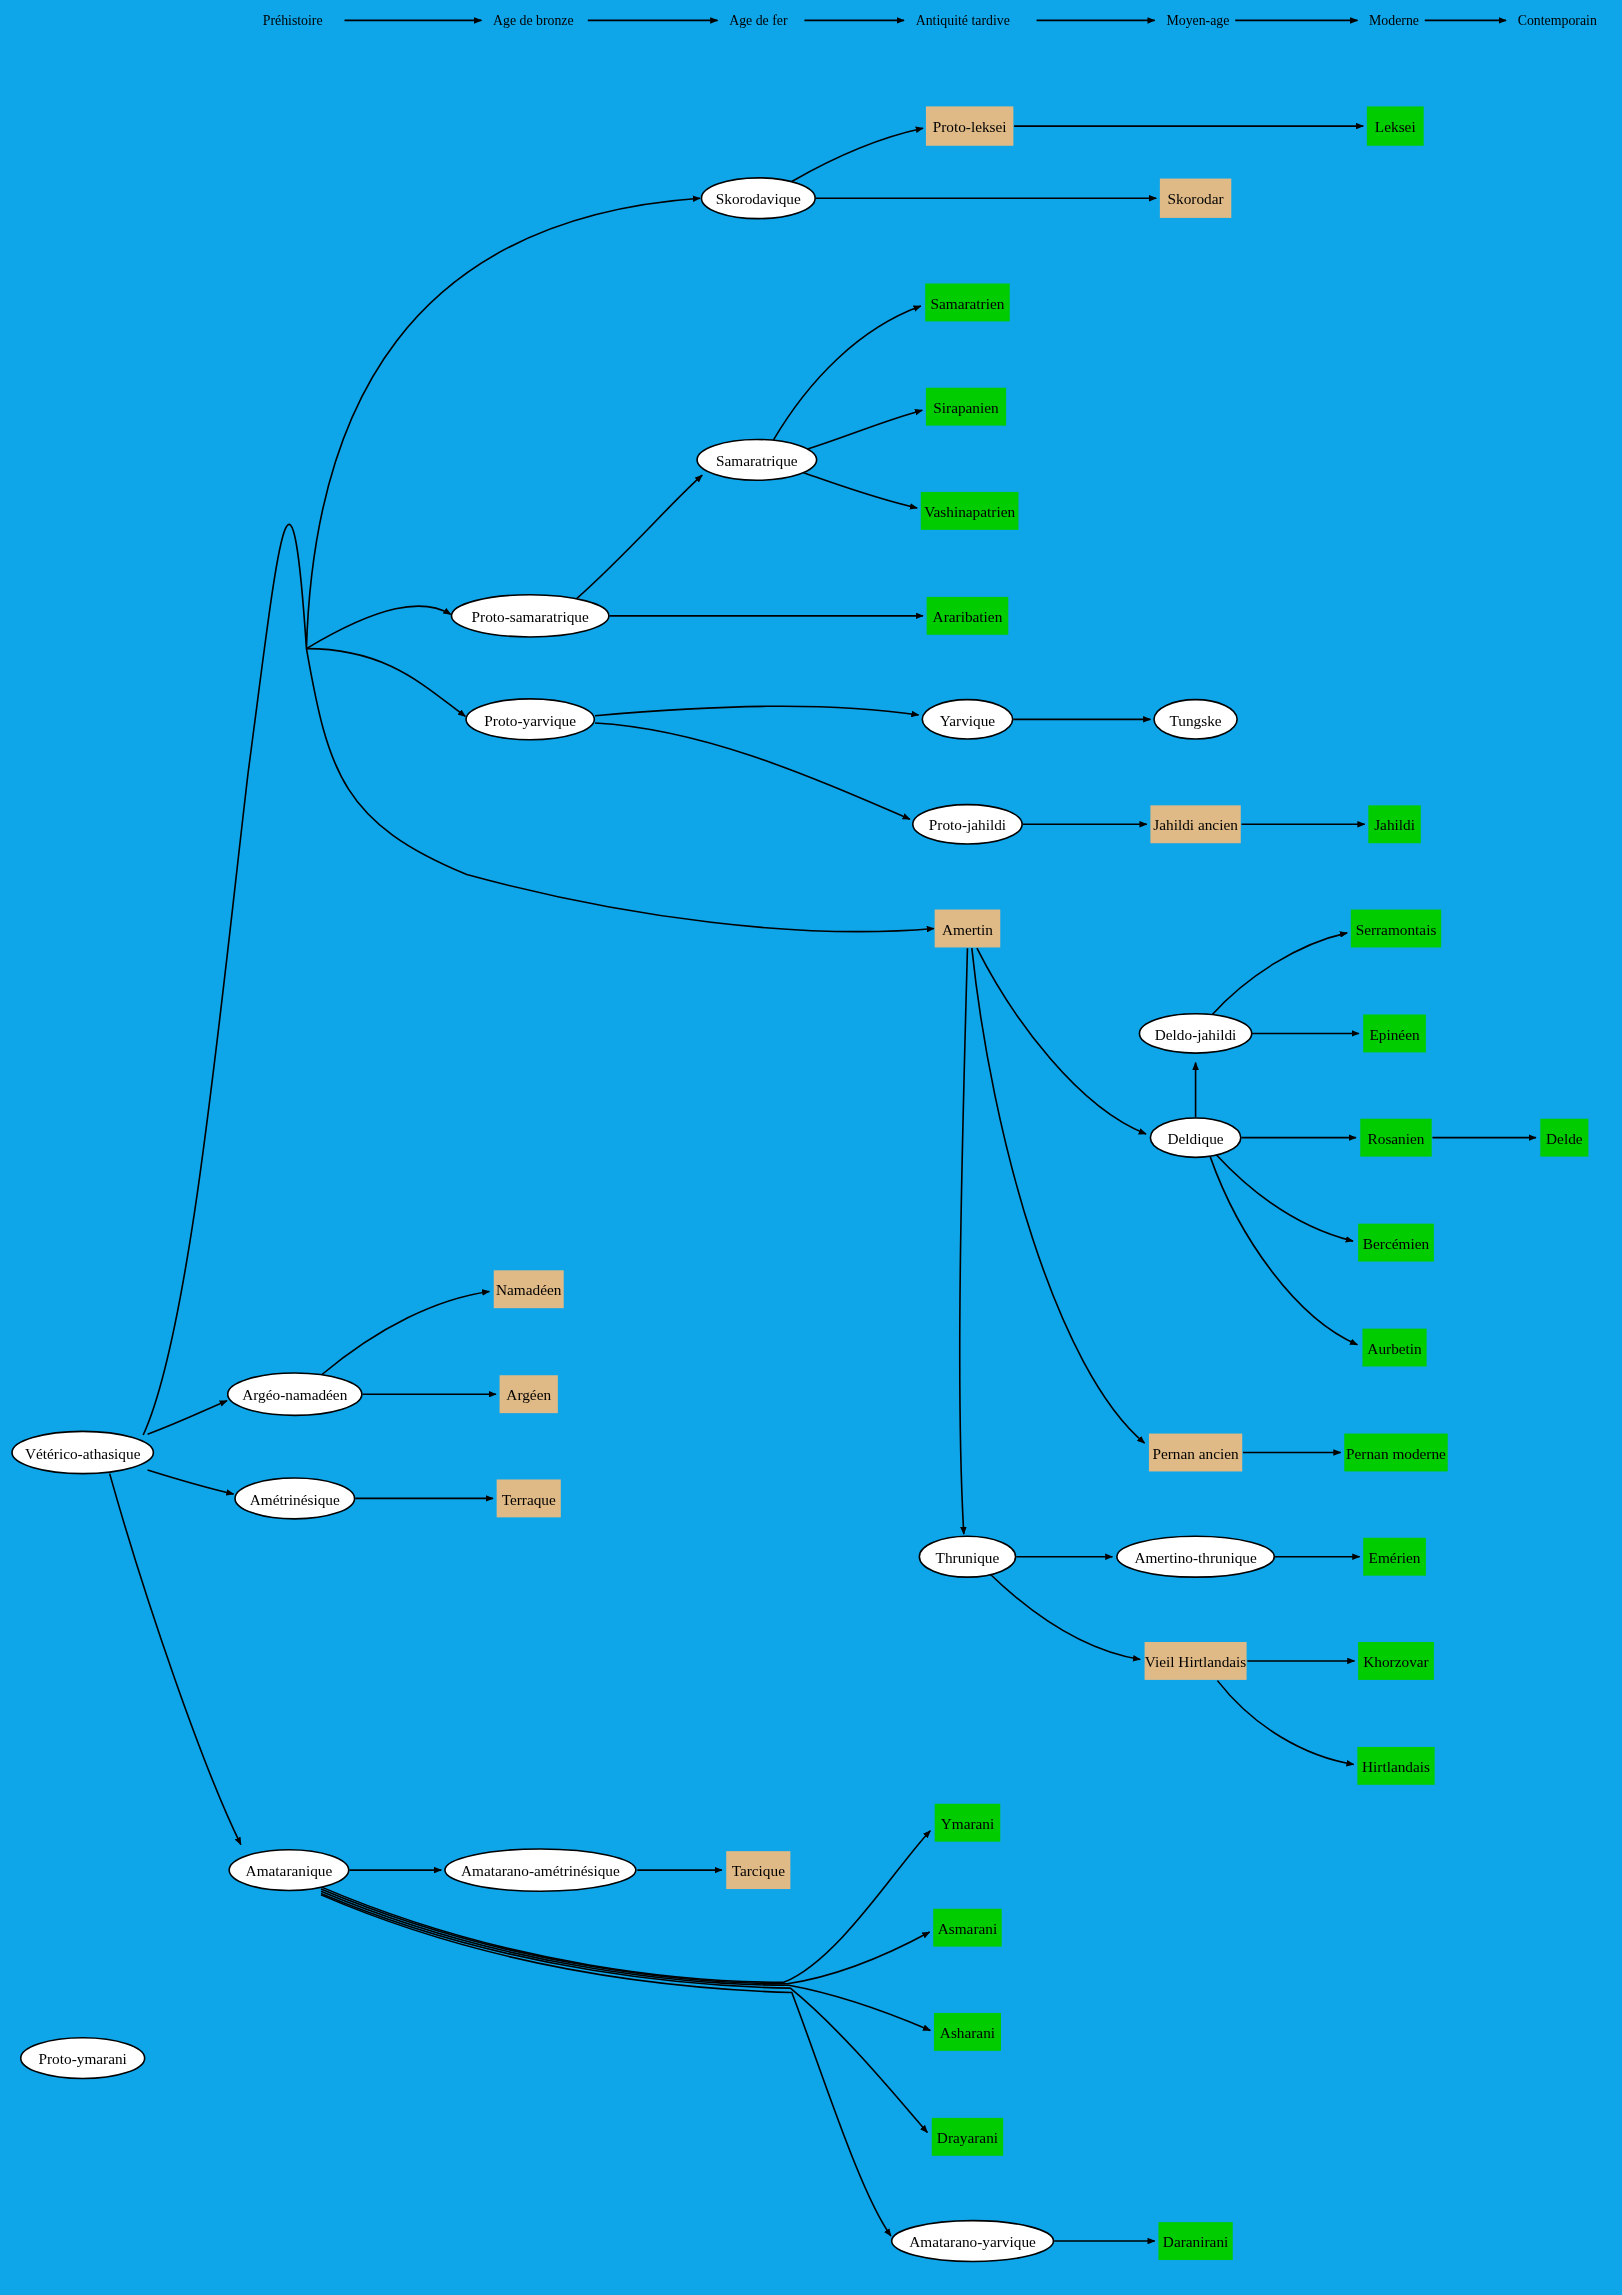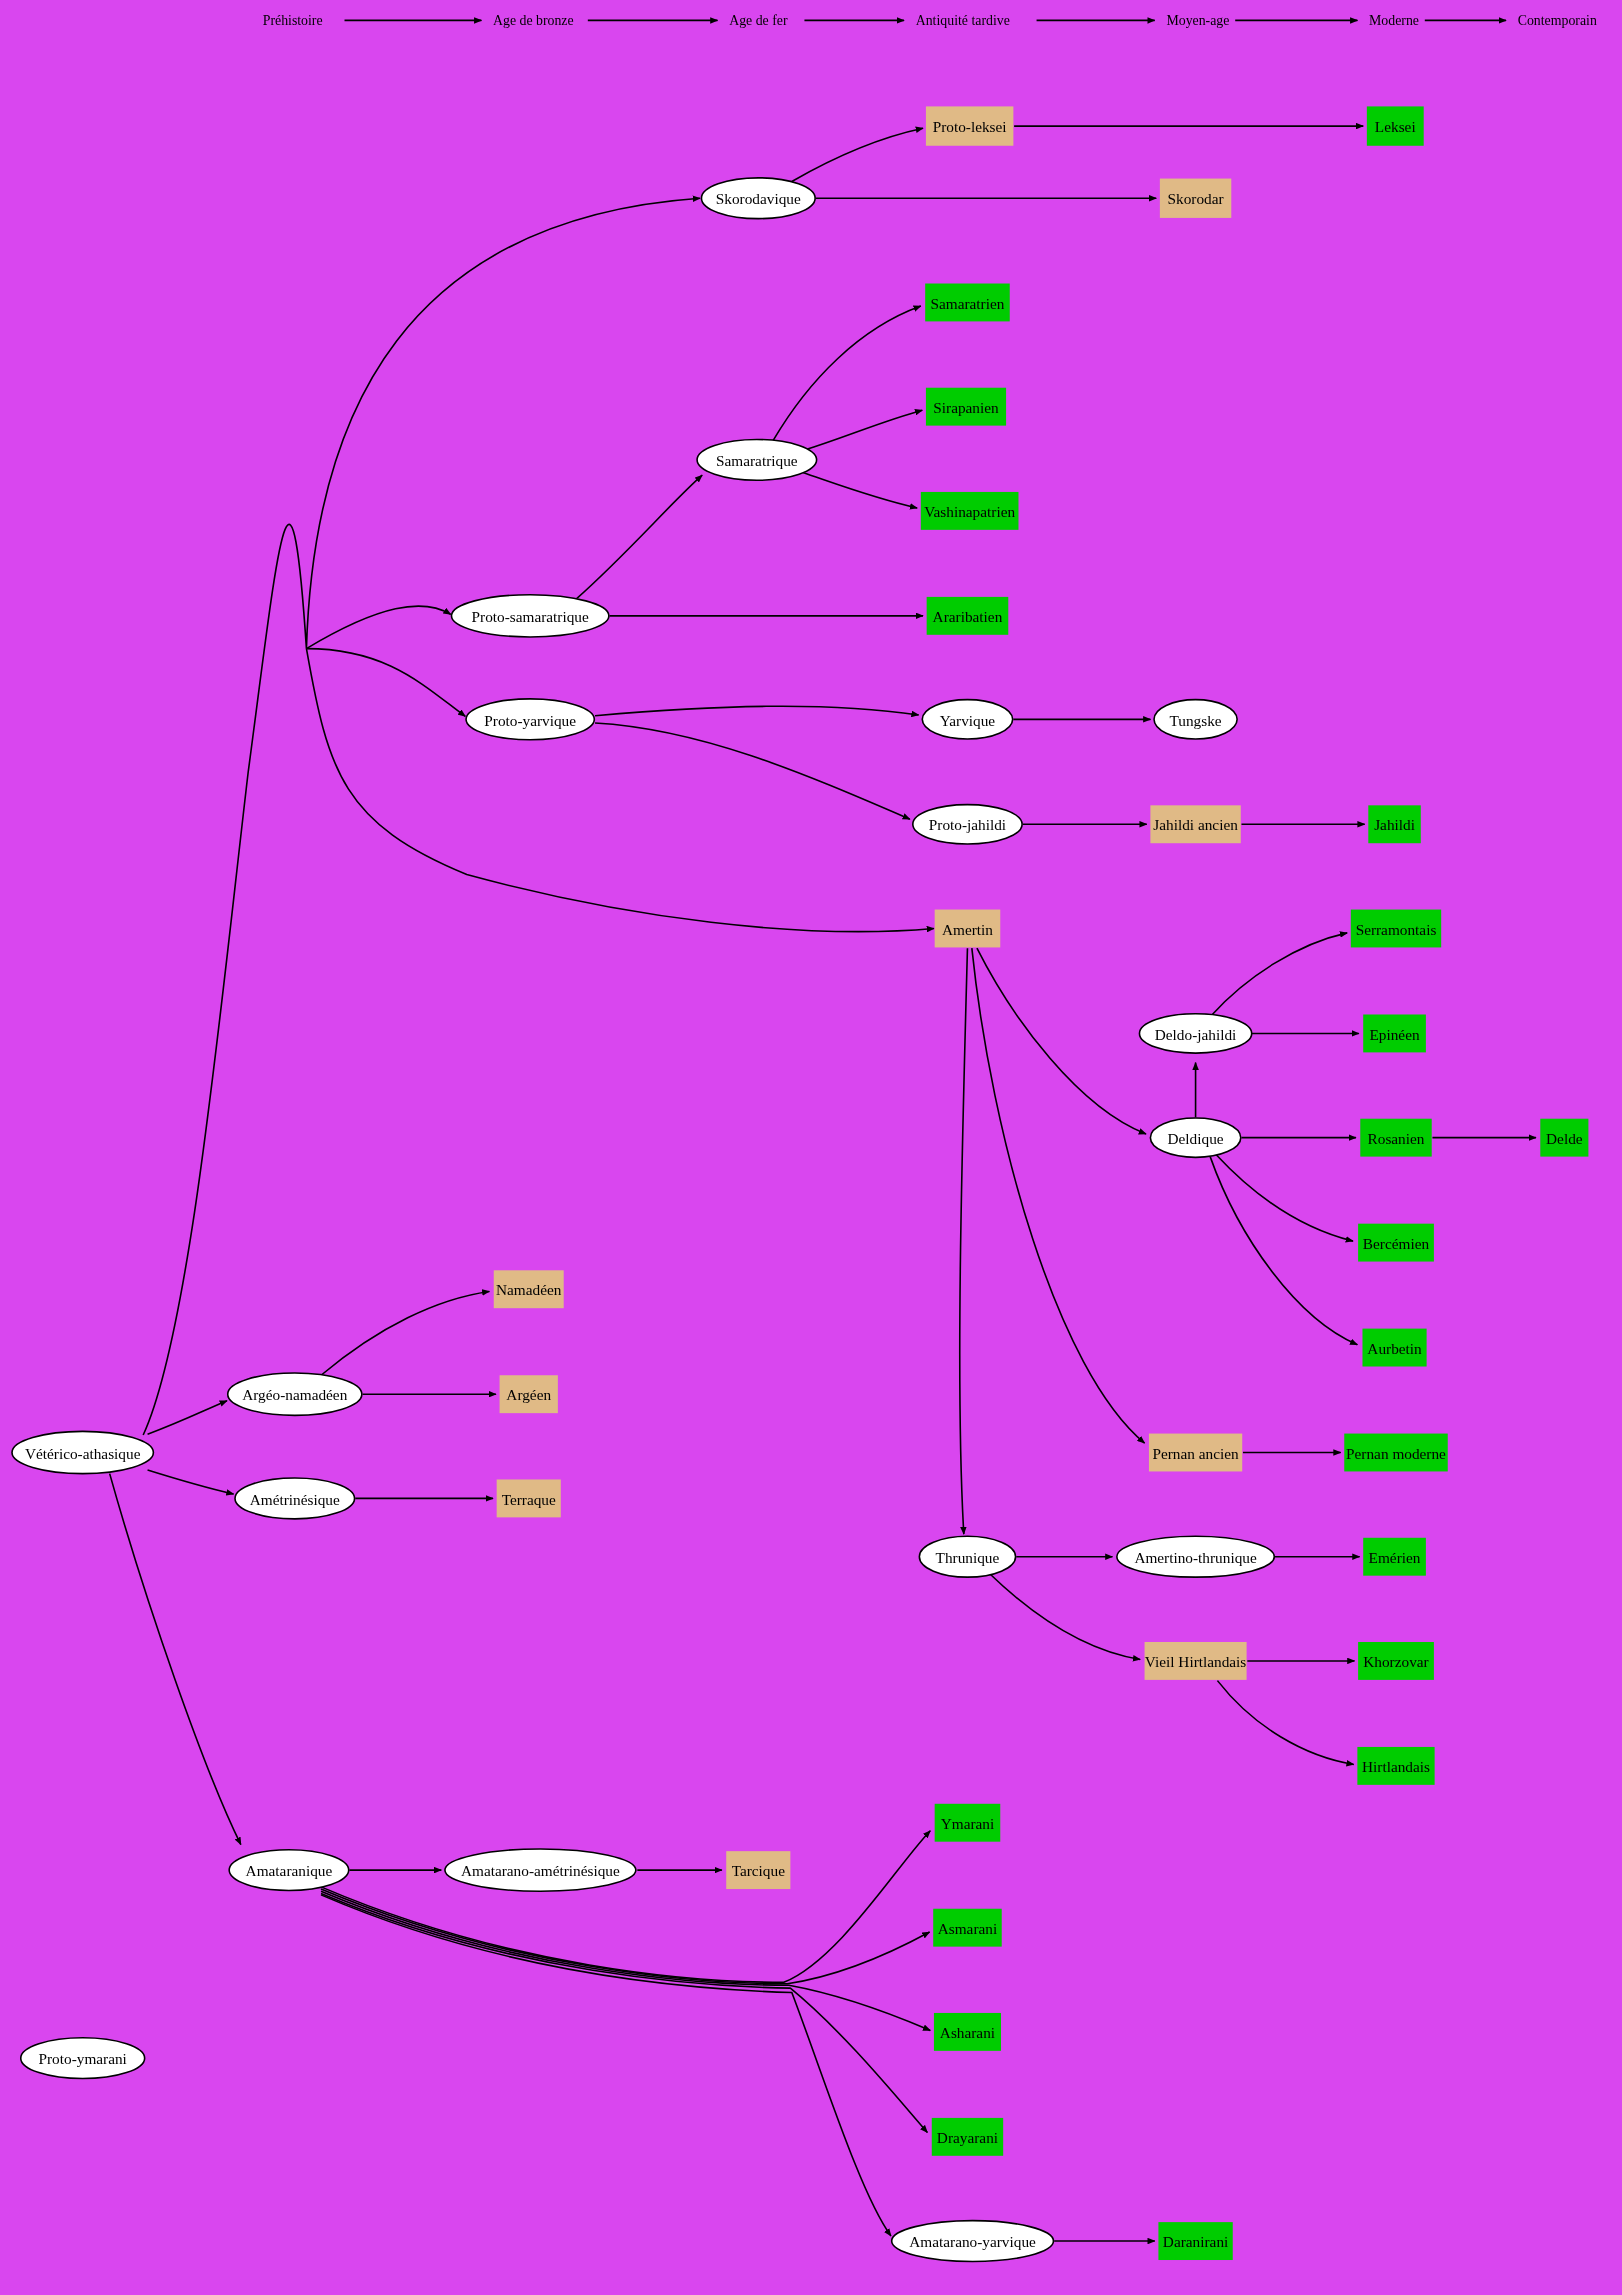--- a/index.html
+++ b/index.html
@@ -7,21 +7,21 @@
     padding: 0;
     background: #ffffff;
   }
   body {
     font-family: "Liberation Serif", "DejaVu Serif", serif;
   }
   #canvas {
     position: relative;
     width: 1623px;
     height: 2295px;
-    background: #d946ef;
+    background: #0ea5e9;
     overflow: hidden;
   }
   svg#graph {
     position: absolute;
     top: 0; left: 0;
     width: 1623px;
     height: 2295px;
   }
   .node-ellipse {
     fill: #ffffff;

